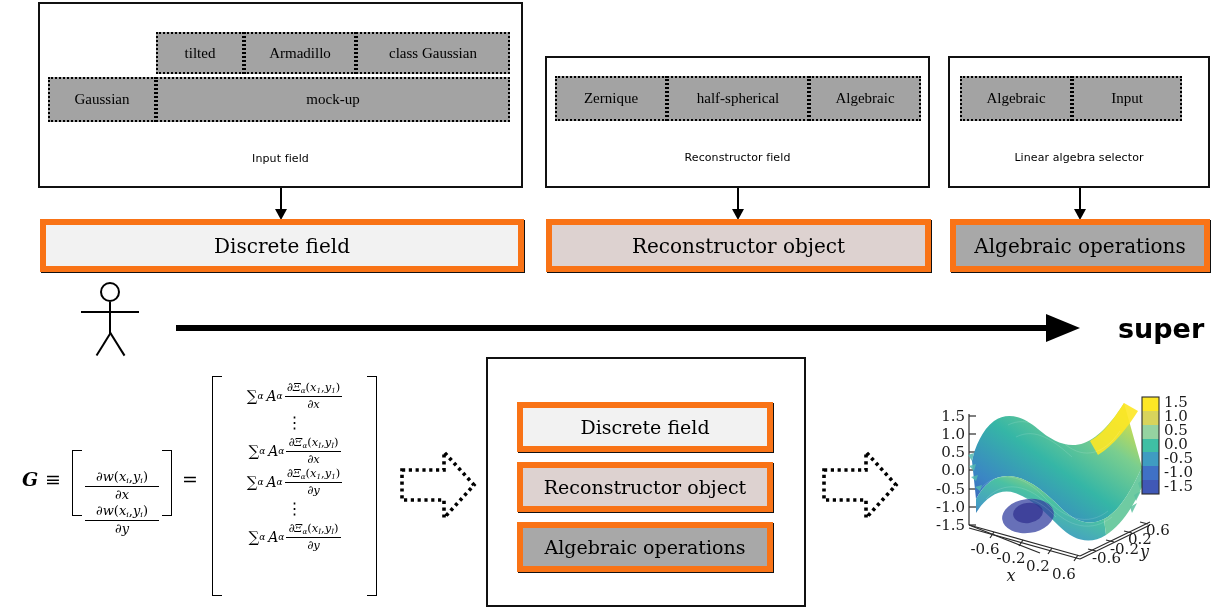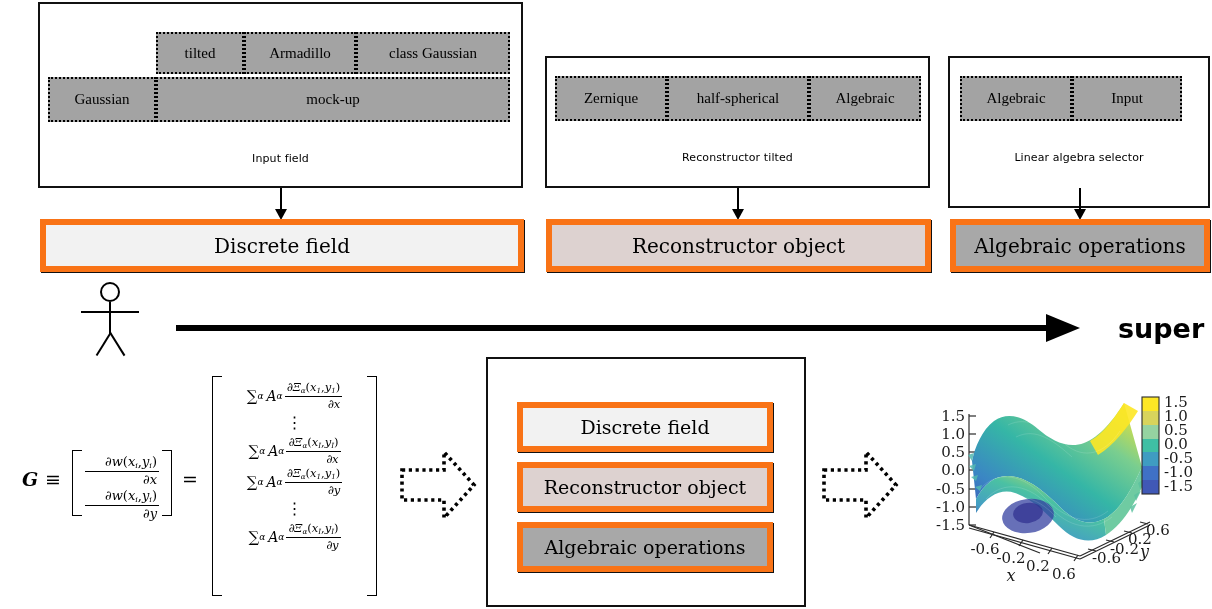--- a/index.html
+++ b/index.html
@@ -38,21 +38,21 @@
   .time-shaft{background:#000;height:6px;}
   .time-head{width:0;height:0;border-top:14px solid transparent;
              border-bottom:14px solid transparent;border-left:34px solid #000;}
   .time-label{font-weight:bold;font-size:27px;
               font-family:"DejaVu Sans","Liberation Sans",sans-serif;}
 
   
   .math{font-family:"DejaVu Serif","Liberation Serif",serif;}
   .mi{font-style:italic;}
   .brk{position:absolute;border:1.6px solid #000;}
-  .frac{display:inline-block;text-align:right;vertical-align:middle;}
+  .frac{display:inline-block;text-align:center;vertical-align:middle;}
   .frac .num{display:block;padding:0 2px;border-bottom:1.1px solid #000;line-height:1.25;}
   .frac .den{display:block;padding:0 2px;line-height:1.25;}
   .row{display:flex;align-items:center;justify-content:center;white-space:nowrap;}
   sub{font-size:.62em;vertical-align:-.25em;}
   .vdots{letter-spacing:0;line-height:1;text-align:center;font-size:16px;}
 
   
   .block-arrow svg{display:block;}
 
   
@@ -67,27 +67,27 @@
 <div class="abs group-box" style="left:38px;top:2px;width:485px;height:186px;">
   <div class="group-label" style="top:148px;">Input field</div>
 </div>
 <div class="abs chip" style="left:156px;top:32px;width:88px;height:42px;">tilted</div>
 <div class="abs chip" style="left:244px;top:32px;width:112px;height:42px;">Armadillo</div>
 <div class="abs chip" style="left:356px;top:32px;width:154px;height:42px;">class Gaussian</div>
 <div class="abs chip" style="left:48px;top:77px;width:108px;height:45px;">Gaussian</div>
 <div class="abs chip" style="left:156px;top:77px;width:354px;height:45px;">mock-up</div>
 
 <div class="abs group-box" style="left:545px;top:56px;width:385px;height:132px;">
-  <div class="group-label" style="top:93px;">Reconstructor tilted</div>
+  <div class="group-label" style="top:93px;">Reconstructor field</div>
 </div>
 <div class="abs chip" style="left:555px;top:76px;width:112px;height:45px;">Zernique</div>
 <div class="abs chip" style="left:667px;top:76px;width:142px;height:45px;">half-spherical</div>
 <div class="abs chip" style="left:809px;top:76px;width:112px;height:45px;">Algebraic</div>
 
-<div class="abs group-box" style="left:948px;top:56px;width:262px;height:152px;">
+<div class="abs group-box" style="left:948px;top:56px;width:262px;height:132px;">
   <div class="group-label" style="top:93px;">Linear algebra selector</div>
 </div>
 <div class="abs chip" style="left:960px;top:76px;width:112px;height:45px;">Algebraic</div>
 <div class="abs chip" style="left:1072px;top:76px;width:110px;height:45px;">Input</div>
 
 <div class="abs" style="left:274px;top:188px;width:14px;height:33px;">
   <div class="v-arrow-line abs" style="left:6px;top:0;height:24px;"></div>
   <div class="v-arrow-head abs" style="left:1px;top:21px;"></div>
 </div>
 <div class="abs" style="left:731px;top:188px;width:14px;height:33px;">
@@ -120,21 +120,21 @@
 <div class="abs time-label" style="left:1118px;top:313px;">super</div>
 
 <div class="abs math" style="left:22px;top:372px;width:380px;height:228px;">
 
   <div class="abs" style="left:0px;top:96px;font-size:19px;font-weight:bold;font-style:italic;">G</div>
   <div class="abs" style="left:23px;top:96px;font-size:19px;">≡</div>
 
   <div class="abs" style="left:50px;top:78px;width:100px;height:64px;">
     <div class="brk" style="left:0;top:0;width:9px;height:100%;border-right:none;"></div>
     <div class="brk" style="right:0;top:0;width:9px;height:100%;border-left:none;"></div>
-    <div class="abs" style="left:13px;top:4px;right:13px;">
+    <div class="abs" style="left:13px;top:19px;right:13px;">
       <div class="frac" style="font-size:13px;width:100%;">
         <span class="num"><span class="mi">∂w</span>(<span class="mi">x</span><sub class="mi">i</sub>,<span class="mi">y</span><sub class="mi">i</sub>)</span>
         <span class="den"><span class="mi">∂x</span></span>
       </div>
       <div class="frac" style="font-size:13px;width:100%;">
         <span class="num"><span class="mi">∂w</span>(<span class="mi">x</span><sub class="mi">i</sub>,<span class="mi">y</span><sub class="mi">i</sub>)</span>
         <span class="den"><span class="mi">∂y</span></span>
       </div>
     </div>
   </div>

